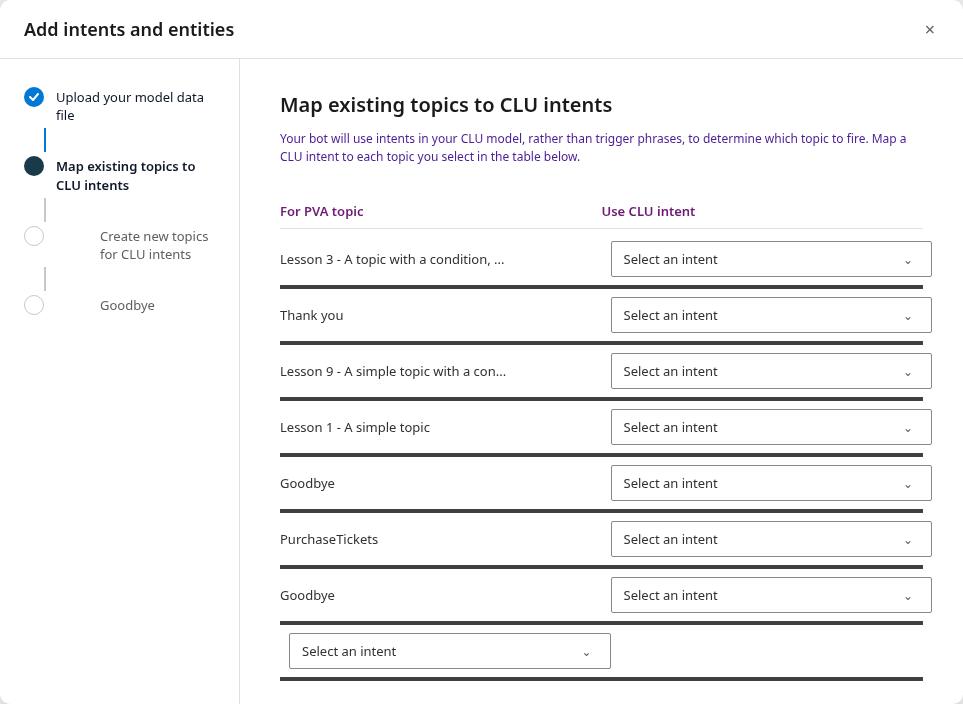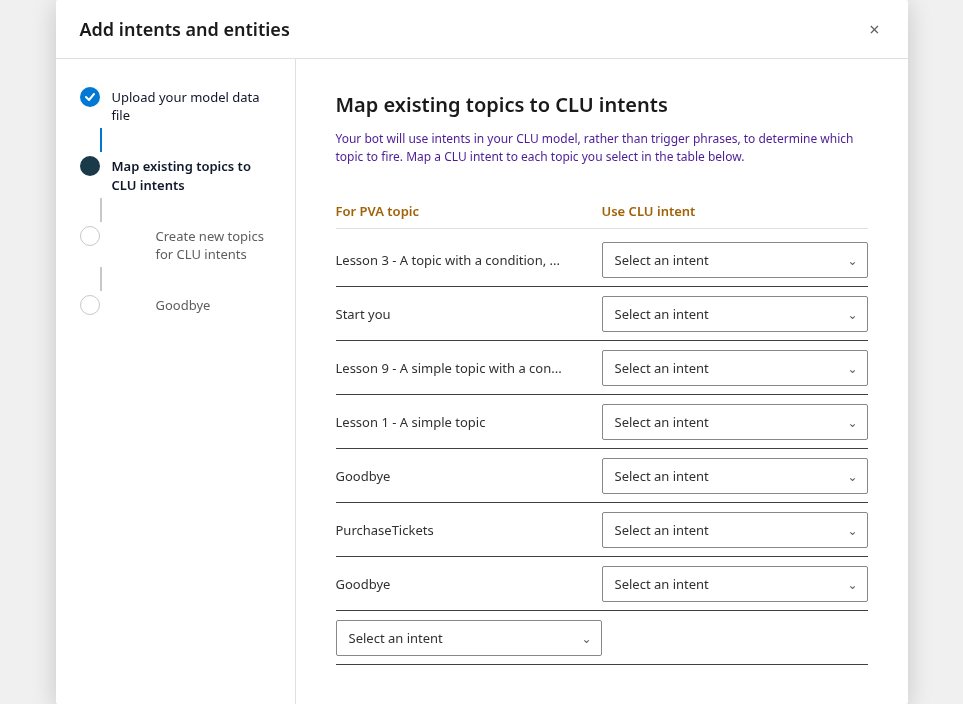--- a/index.html
+++ b/index.html
@@ -11,24 +11,24 @@
 
     body {
       background: #f0f0f0;
       display: flex;
       justify-content: center;
       align-items: center;
       min-height: 100vh;
     }
 
     .modal {
-      width: 852px;
+      width: 963px;
       height: 704px;
       background: #ffffff;
-      border-radius: 2px;
+      border-radius: 10px;
       box-shadow: 0 4px 24px rgba(0,0,0,0.18);
       display: flex;
       flex-direction: column;
       overflow: hidden;
     }
 
     .modal-header {
       display: flex;
       align-items: center;
       justify-content: space-between;
@@ -170,28 +170,28 @@
       display: grid;
       grid-template-columns: 1fr 1fr;
       padding: 8px 0;
       border-bottom: 1px solid #e0e0e0;
       margin-bottom: 4px;
     }
 
     .table-header-cell {
       font-size: 13px;
       font-weight: 600;
-      color: #a16207;
+      color: #701a75;
     }
 
     .table-row {
       display: grid;
       grid-template-columns: 1fr 1fr;
       align-items: center;
-      border-bottom: 1px solid #404040;
+      border-bottom: 4px solid #404040;
       padding: 8px 0;
       min-height: 54px;
     }
 
     .topic-name {
       font-size: 13px;
       color: #323130;
       padding-right: 16px;
     }
 
@@ -205,20 +205,21 @@
       padding: 8px 36px 8px 12px;
       border: 1px solid #8a8886;
       border-radius: 2px;
       font-size: 13px;
       color: #323130;
       background: white;
       appearance: none;
       -webkit-appearance: none;
       cursor: pointer;
       outline: none;
+      margin-left: 9px;
     }
 
     .dropdown-arrow {
       position: absolute;
       right: 10px;
       top: 50%;
       transform: translateY(-50%);
       pointer-events: none;
       color: #605e5c;
       font-size: 12px;
@@ -294,21 +295,21 @@
           <div class="table-header-cell">For PVA topic</div>
           <div class="table-header-cell">Use CLU intent</div>
         </div>
 
         <div id="table-rows">
             <div class="table-row">
               <div class="topic-name">Lesson 3 - A topic with a condition, ...</div>
               <div class="dropdown-wrapper"><select><option value="">Select an intent</option></select><span class="dropdown-arrow">⌄</span></div>
             </div>
             <div class="table-row">
-              <div class="topic-name">Start you</div>
+              <div class="topic-name">Thank you</div>
               <div class="dropdown-wrapper"><select><option value="">Select an intent</option></select><span class="dropdown-arrow">⌄</span></div>
             </div>
             <div class="table-row">
               <div class="topic-name">Lesson 9 - A simple topic with a con...</div>
               <div class="dropdown-wrapper"><select><option value="">Select an intent</option></select><span class="dropdown-arrow">⌄</span></div>
             </div>
             <div class="table-row">
               <div class="topic-name">Lesson 1 - A simple topic</div>
               <div class="dropdown-wrapper"><select><option value="">Select an intent</option></select><span class="dropdown-arrow">⌄</span></div>
             </div>

